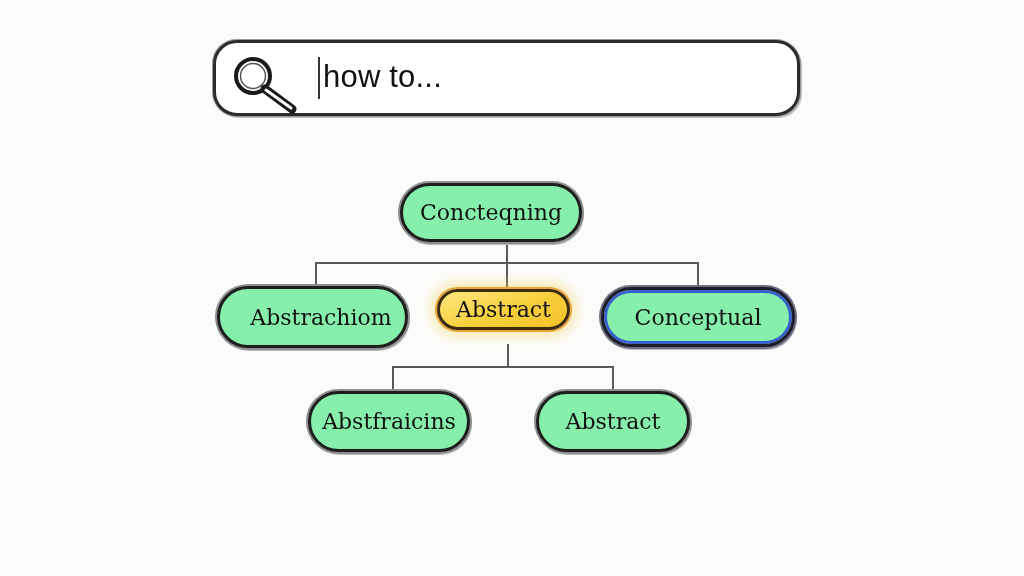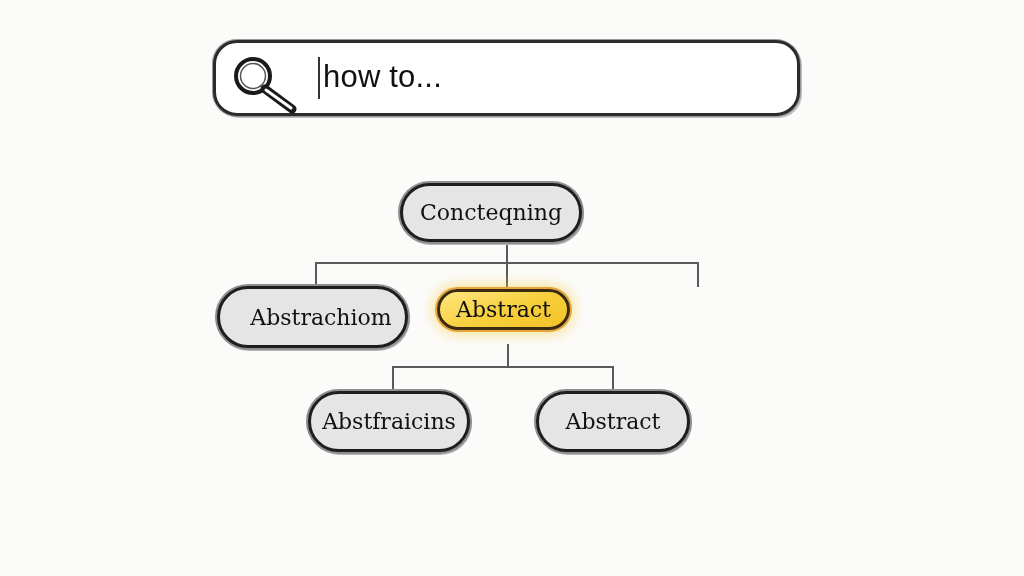--- a/index.html
+++ b/index.html
@@ -20,21 +20,21 @@
   .search-icon { position: absolute; left: 14px; top: 10px; width: 74px; height: 62px; }
   .cursor { position: absolute; left: 102px; top: 14px; width: 2px; height: 42px; background: #333; }
   .query {
     position: absolute; left: 107px; top: 16px;
     font-family: "Liberation Sans", sans-serif; font-size: 31px; color: #111;
     letter-spacing: 0.2px;
   }
   .pill {
     position: absolute; box-sizing: border-box;
     border: 3px solid #1e1e1e; border-radius: 40px;
-    background: #e5e5e5;
+    background: #86efac;
     display: flex; align-items: center; justify-content: center;
     font-family: "DejaVu Serif", serif; font-size: 22px; color: #111;
     box-shadow: 0 0 0 2px #8f8f8f, 1px 2px 0 1px #b9b9b9, -2px -1px 0 0 #cfcfcf;
   }
   .pill.yellow {
     background: linear-gradient(160deg, #ffe680 0%, #f7cf3a 55%, #f2c22a 100%);
     border-color: #3a2a10;
     box-shadow: 0 0 0 2px #e9a43a, 0 0 14px 4px rgba(246,205,60,0.55);
   }
   .pill.blue {
@@ -73,20 +73,23 @@
   <div class="pill" style="left:400px; top:183px; width:182px; height:59px;">
     <span>Concteqning</span>
   </div>
 
   <div class="pill" style="left:217px; top:286px; width:191px; height:62px;padding-left:17px;">
     <span>Abstrachiom</span>
   </div>
   <div class="pill yellow" style="left:437px; top:289px; width:133px; height:41px;">
     <span>Abstract</span>
   </div>
+  <div class="pill blue" style="left:601px; top:287px; width:194px; height:60px;">
+    <span>Conceptual</span>
+  </div>
 
   <div class="pill" style="left:308px; top:391px; width:162px; height:61px;">
     <span>Abstfraicins</span>
   </div>
   <div class="pill" style="left:536px; top:391px; width:154px; height:61px;">
     <span>Abstract</span>
   </div>
 
 </div>
 

